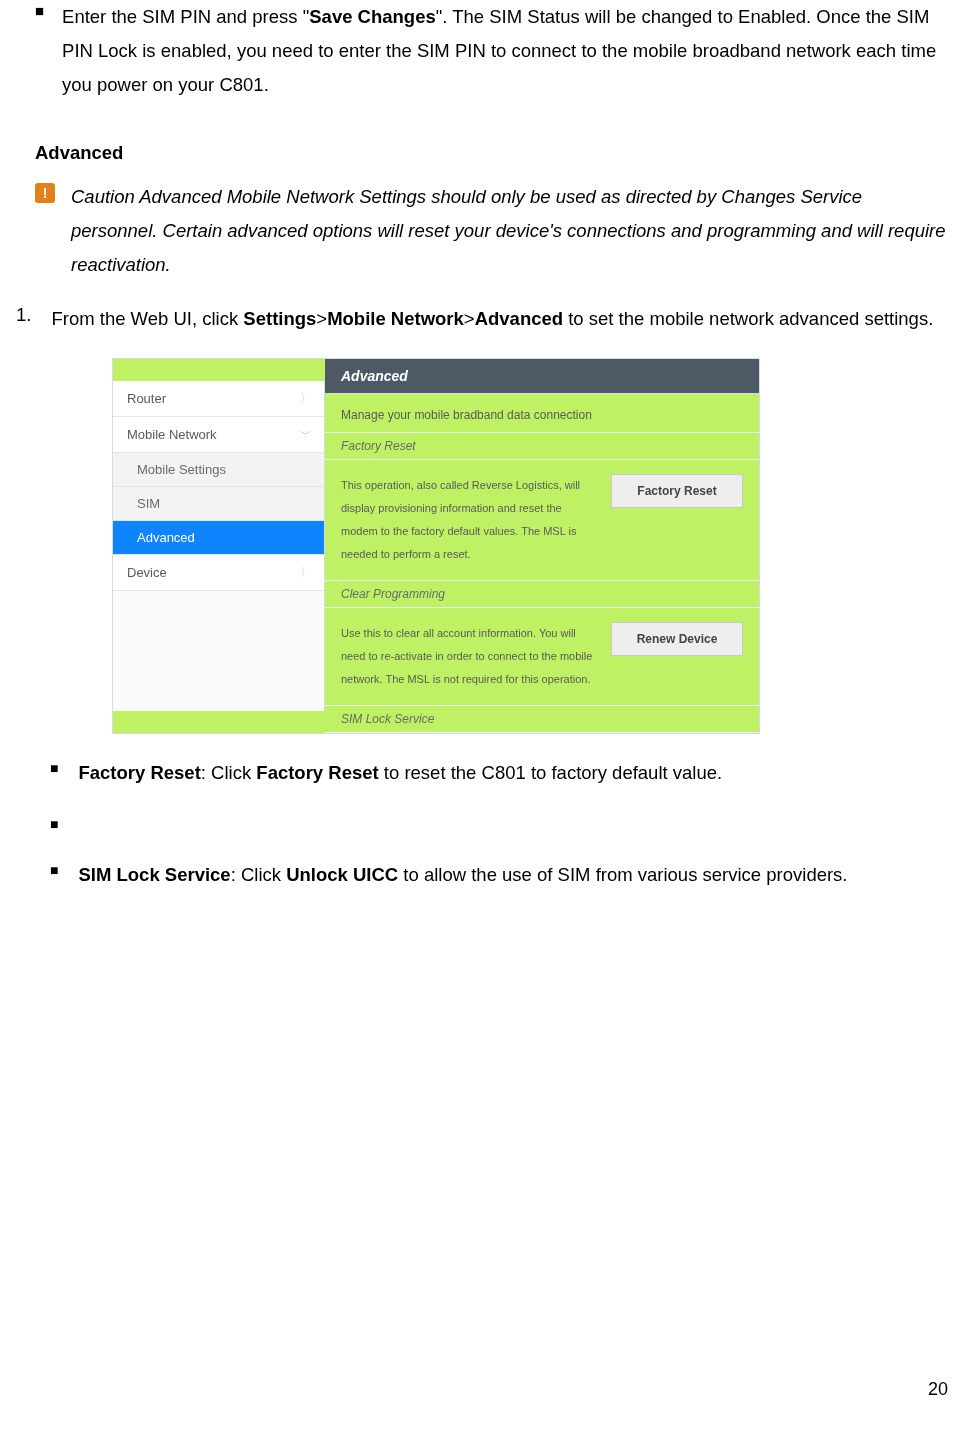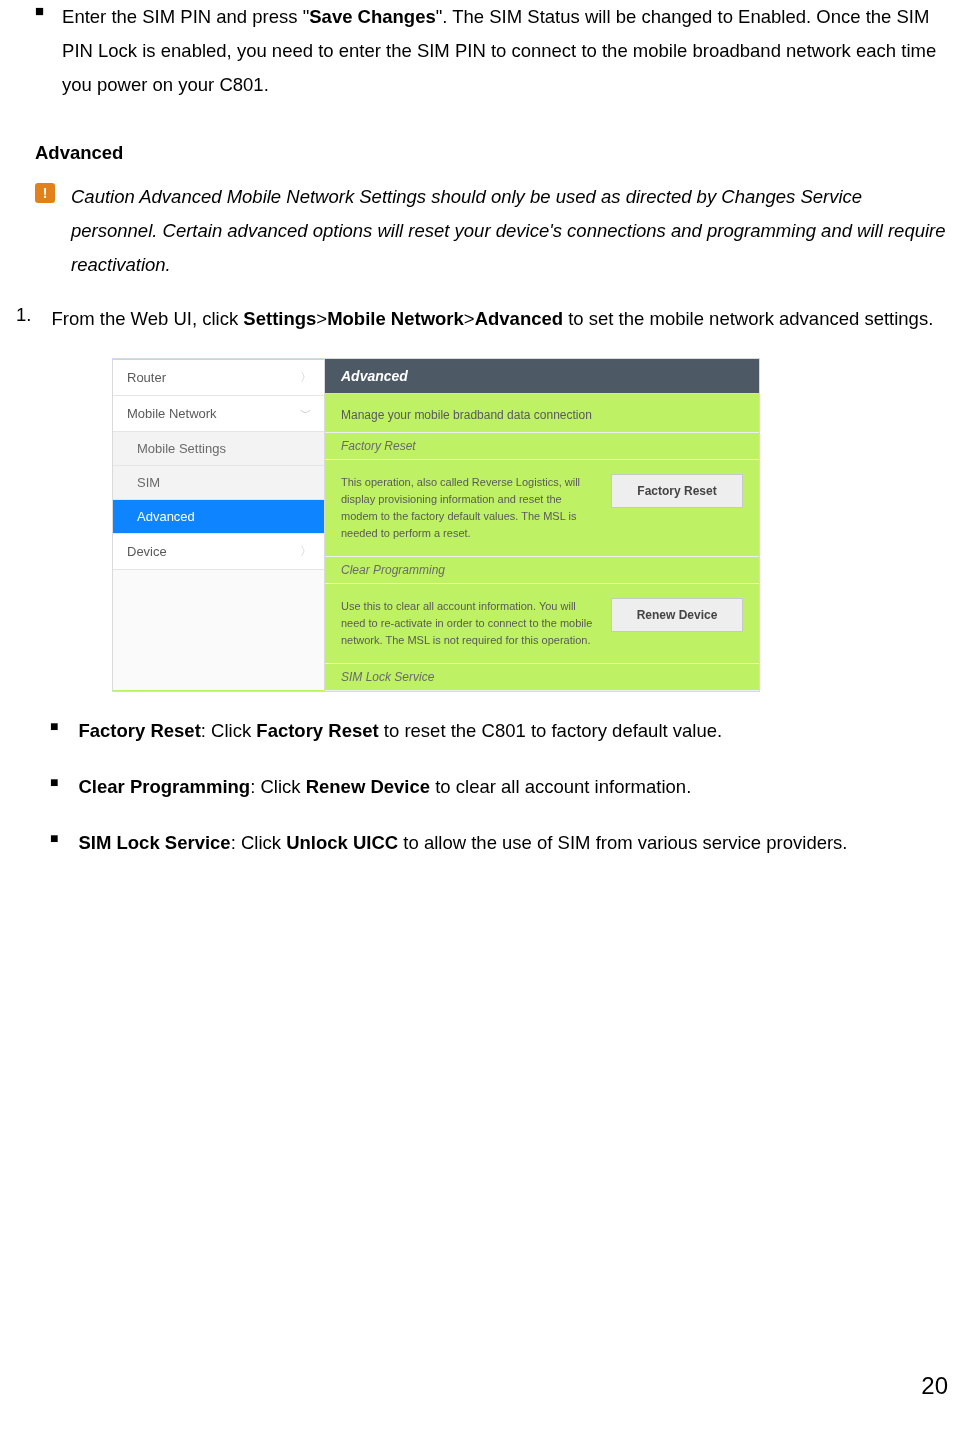--- a/index.html
+++ b/index.html
@@ -152,21 +152,21 @@
   }
   .pane-row {
     display: flex;
     align-items: flex-start;
     padding: 14px 16px;
     gap: 14px;
   }
   .pane-row-text {
     flex: 1;
     font-size: 11px;
-    line-height: 17px;
+    line-height: 23px;
     color: #5a5a5a;
   }
   .ui-btn {
     background: #eeeeee;
     border: 1px solid #c8c8c8;
     color: #444444;
     font-size: 12px;
     font-weight: 600;
     padding: 9px 0;
     width: 130px;
@@ -181,21 +181,21 @@
   .sq-marker {
     font-size: 14px;
     line-height: 24px;
     margin-right: 20px;
     color: #000;
   }
   .page-num {
     position: absolute;
     bottom: 40px;
     right: 26px;
-    font-size: 24px;
+    font-size: 18px;
     color: #000000;
   }
   b { font-weight: bold; }
 </style>
 </head>
 <body>
 
 <div class="page">
 
   <div class="indent-block">
@@ -274,23 +274,20 @@
 
   <div class="sq-list">
     <span class="sq-marker">■</span>
     <span class="body-text">
       <b>Factory Reset</b><span>: Click </span><b>Factory Reset</b><span> to reset the C801 to factory default value.</span>
     </span>
   </div>
 
   <div class="sq-list">
     <span class="sq-marker">■</span>
-    <span class="body-text">
-      <b>Clear Programming</b><span>: Click </span><b>Renew Device</b><span> to clear all account information.</span>
-    </span>
   </div>
 
   <div class="sq-list">
     <span class="sq-marker">■</span>
     <span class="body-text">
       <b>SIM Lock Service</b><span>: Click </span><b>Unlock UICC</b><span> to allow the use of SIM from various service providers.</span>
     </span>
   </div>
 
   <div class="page-num">20</div>

